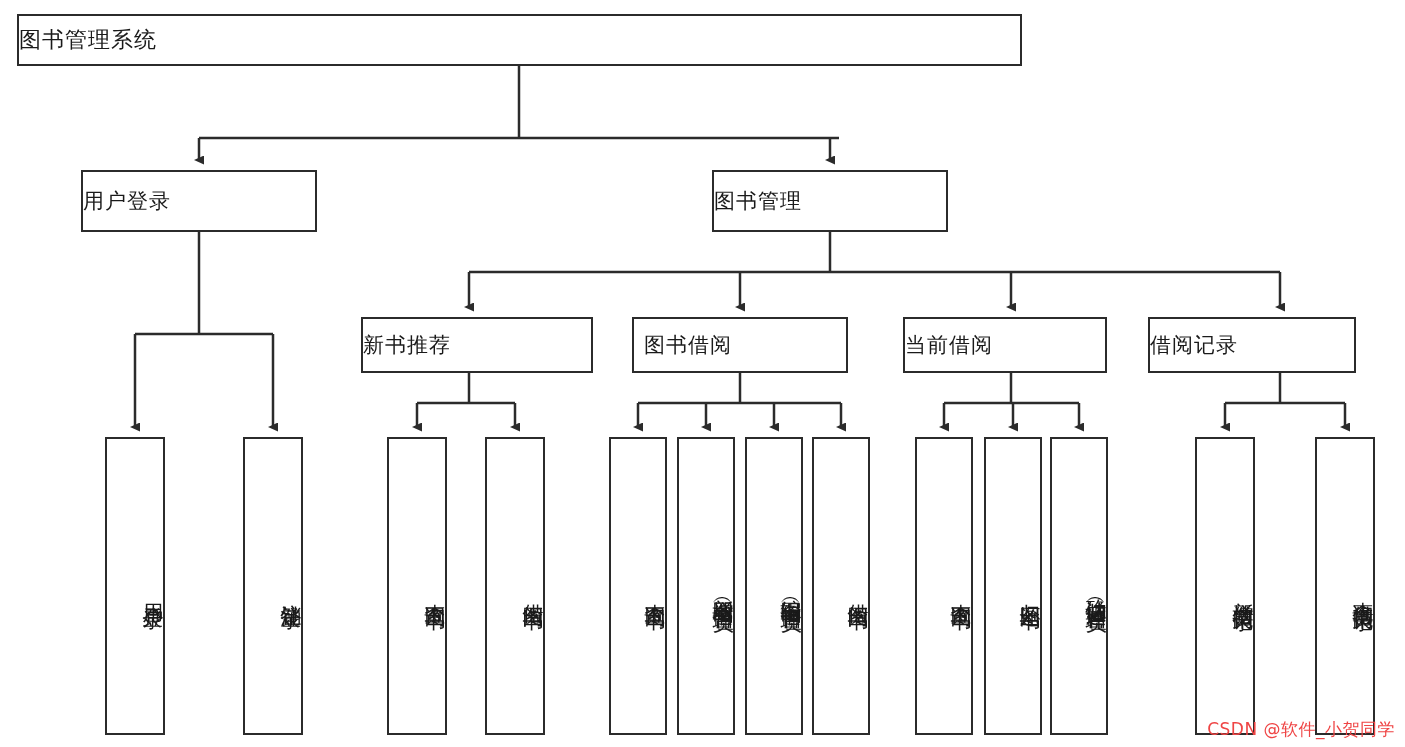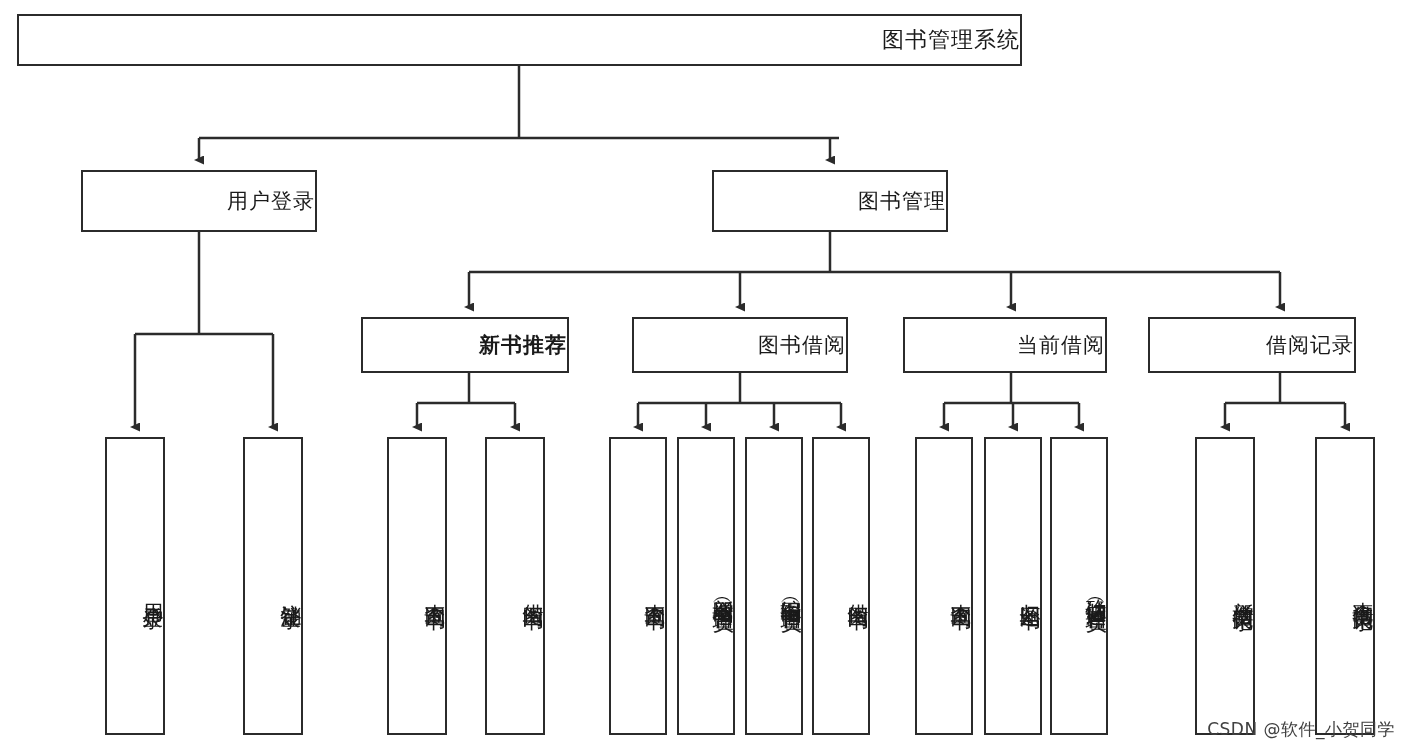--- a/index.html
+++ b/index.html
@@ -25,21 +25,21 @@
     height: 747px;
     pointer-events: none;
   }
   .node {
     position: absolute;
     box-sizing: border-box;
     border: 2px solid #2b2b2b;
     background: #ffffff;
     display: flex;
     align-items: center;
-    justify-content: flex-end;
+    justify-content: flex-start;
     color: #1a1a1a;
   }
   .node.h {
     font-size: 21px;
     letter-spacing: 1px;
   }
   .node.root {
     font-size: 22px;
   }
   .node.v {
@@ -56,21 +56,21 @@
     writing-mode: vertical-rl;
     text-orientation: upright;
     display: block;
     white-space: nowrap;
   }
   .watermark {
     position: absolute;
     right: 10px;
     bottom: 6px;
     font-size: 17px;
-    color: #404040;
+    color: #ef4444;
     white-space: nowrap;
     letter-spacing: 0.5px;
   }
 </style>
 </head>
 <body>
 
 <div id="canvas">
 
   <svg id="wires" viewBox="0 0 1405 747">
@@ -127,24 +127,24 @@
     <span>图书管理系统</span>
   </div>
 
   <div class="node h" style="left:81px; top:170px; width:236px; height:62px;">
     <span>用户登录</span>
   </div>
   <div class="node h" style="left:712px; top:170px; width:236px; height:62px;font-family:Liberation Mono, monospace;">
     <span>图书管理</span>
   </div>
 
-  <div class="node h" style="left:361px; top:317px; width:208px; height:56px;font-weight:bold;">
+  <div class="node h" style="left:361px; top:317px; width:232px; height:56px;">
     <span>新书推荐</span>
   </div>
-  <div class="node h" style="left:632px; top:317px; width:216px; height:56px;">
+  <div class="node h" style="left:632px; top:317px; width:216px; height:56px;padding-left:10px;">
     <span>图书借阅</span>
   </div>
   <div class="node h" style="left:903px; top:317px; width:204px; height:56px;">
     <span>当前借阅</span>
   </div>
   <div class="node h" style="left:1148px; top:317px; width:208px; height:56px;">
     <span>借阅记录</span>
   </div>
 
   <div class="node v" style="left:105px; top:437px; width:60px; height:298px;">

